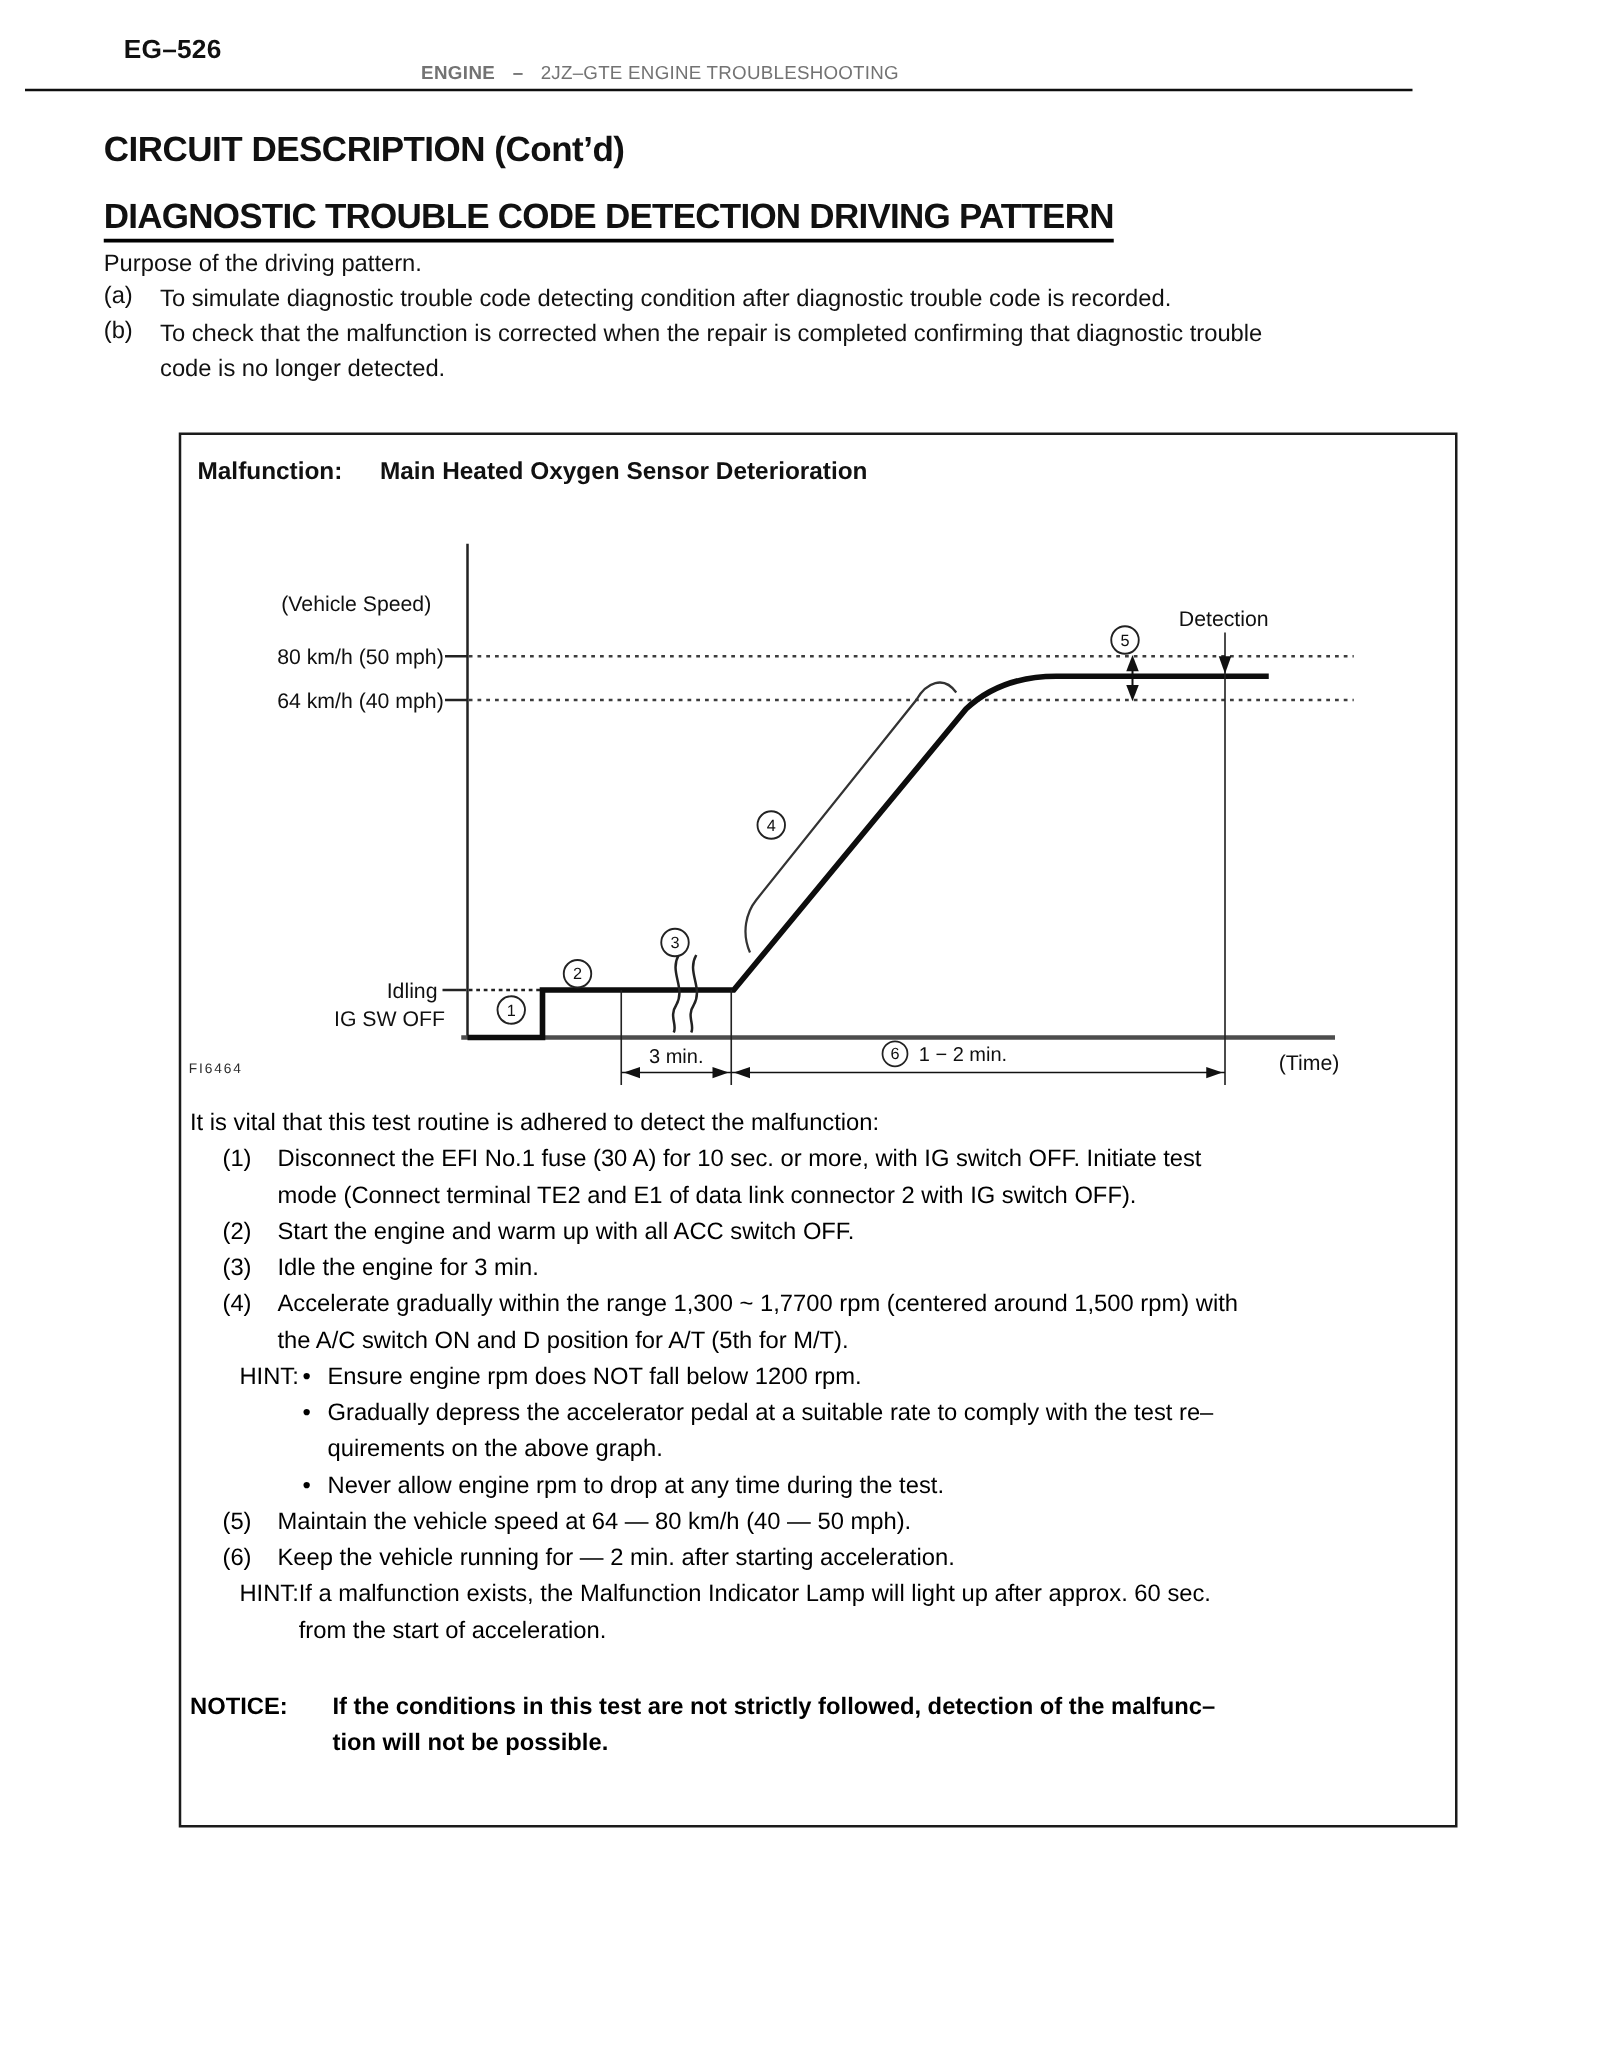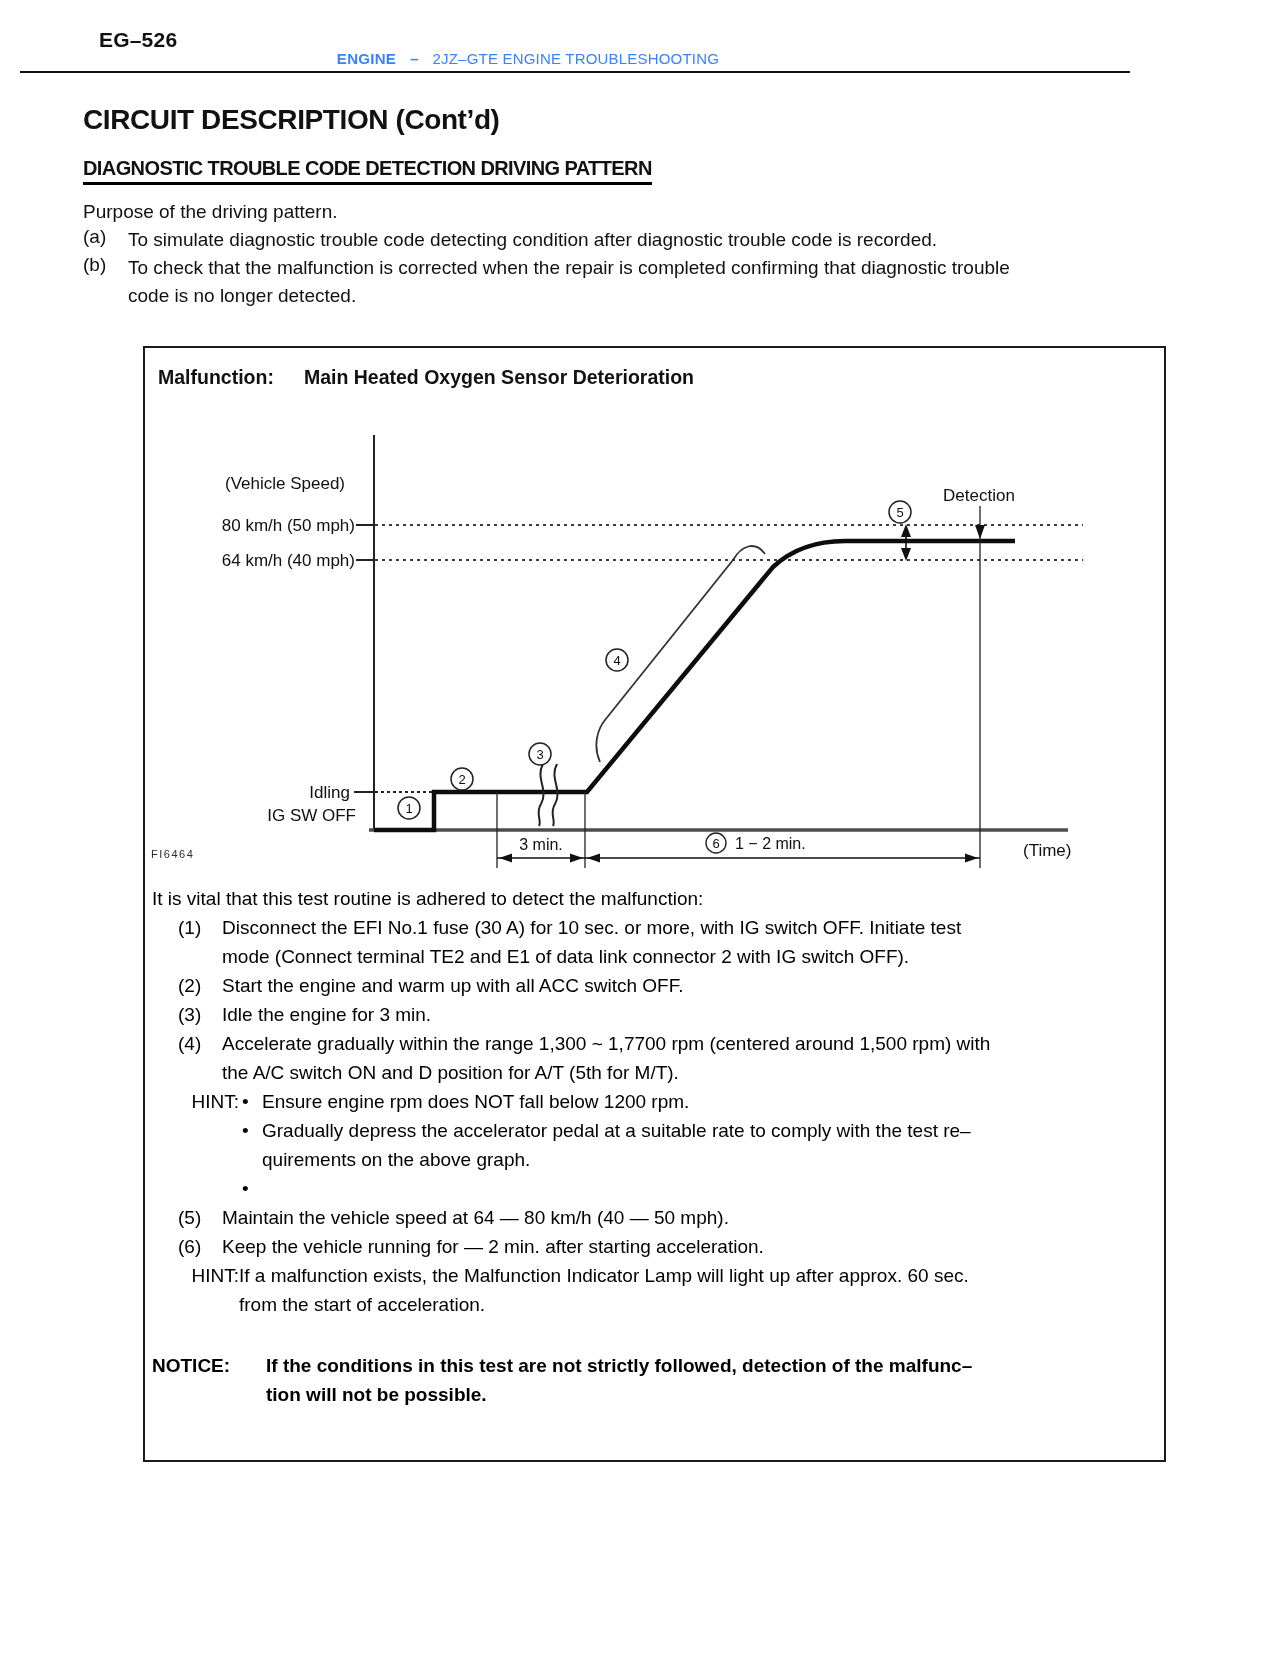--- a/index.html
+++ b/index.html
@@ -5,28 +5,28 @@
   * { margin:0; padding:0; box-sizing:border-box; }
   html,body { background:#e8e8e8; }
   .page {
     position:relative; width:1280px; height:1656px; background:#ffffff;
     font-family:"Liberation Sans", sans-serif; color:#111; overflow:hidden;
     margin:0 auto;
   }
   .abs { position:absolute; }
   
   .pagecode { left:99px; top:28px; font-size:21px; font-weight:bold; letter-spacing:.2px; }
-  .runhead { left:0; top:50px; width:1056px; text-align:center; font-size:15px; color:#3b82f6; }
+  .runhead { left:0; top:50px; width:1056px; text-align:center; font-size:15px; color:#737373; }
   .runhead .sec { font-weight:bold; letter-spacing:.3px; }
   .runhead .sep { margin:0 14px; font-weight:bold; }
   .runhead .chap { letter-spacing:.2px; }
   .toprule { left:20px; top:71px; width:1110px; height:2px; background:#0f0f0f; }
   
   .h1 { left:83px; top:104px; font-size:28px; font-weight:bold; letter-spacing:-.4px; }
-  .h2 { left:83px; top:157px; font-size:20px; font-weight:bold; letter-spacing:-.6px; }
+  .h2 { left:83px; top:157px; font-size:28px; font-weight:bold; letter-spacing:-.6px; }
   .h2 span { display:inline-block; border-bottom:3px solid #000; padding-bottom:2px; }
   
   .purpose { left:83px; top:198px; width:1130px; font-size:19px; }
   .purpose .line { line-height:28px; white-space:nowrap; }
   .prow { display:flex; }
   .prow .plbl { flex:none; width:45px; }
   .prow .ptxt { flex:1; }
   
   .figbox { left:143px; top:346px; width:1023px; height:1116px; border:2px solid #1b1b1b; background:#fff; }
   .figtitle { left:158px; top:366px; font-size:19.5px; font-weight:bold; }
@@ -205,20 +205,23 @@
         </div>
         <div class="brow">
           <span class="bdot">•</span>
           <div>
             <div class="line">Gradually depress the accelerator pedal at a suitable rate to comply with the test re–</div>
             <div class="line">quirements on the above graph.</div>
           </div>
         </div>
         <div class="brow">
           <span class="bdot">•</span>
+          <div>
+              <div class="line">Never allow engine rpm to drop at any time during the test.</div>
+            </div>
         </div>
       </div>
     </div>
 
     <div class="row">
       <span class="nlbl">(5)</span>
       <div class="ntxt">
           <div class="line">Maintain the vehicle speed at 64 — 80 km/h (40 — 50 mph).</div>
         </div>
     </div>

